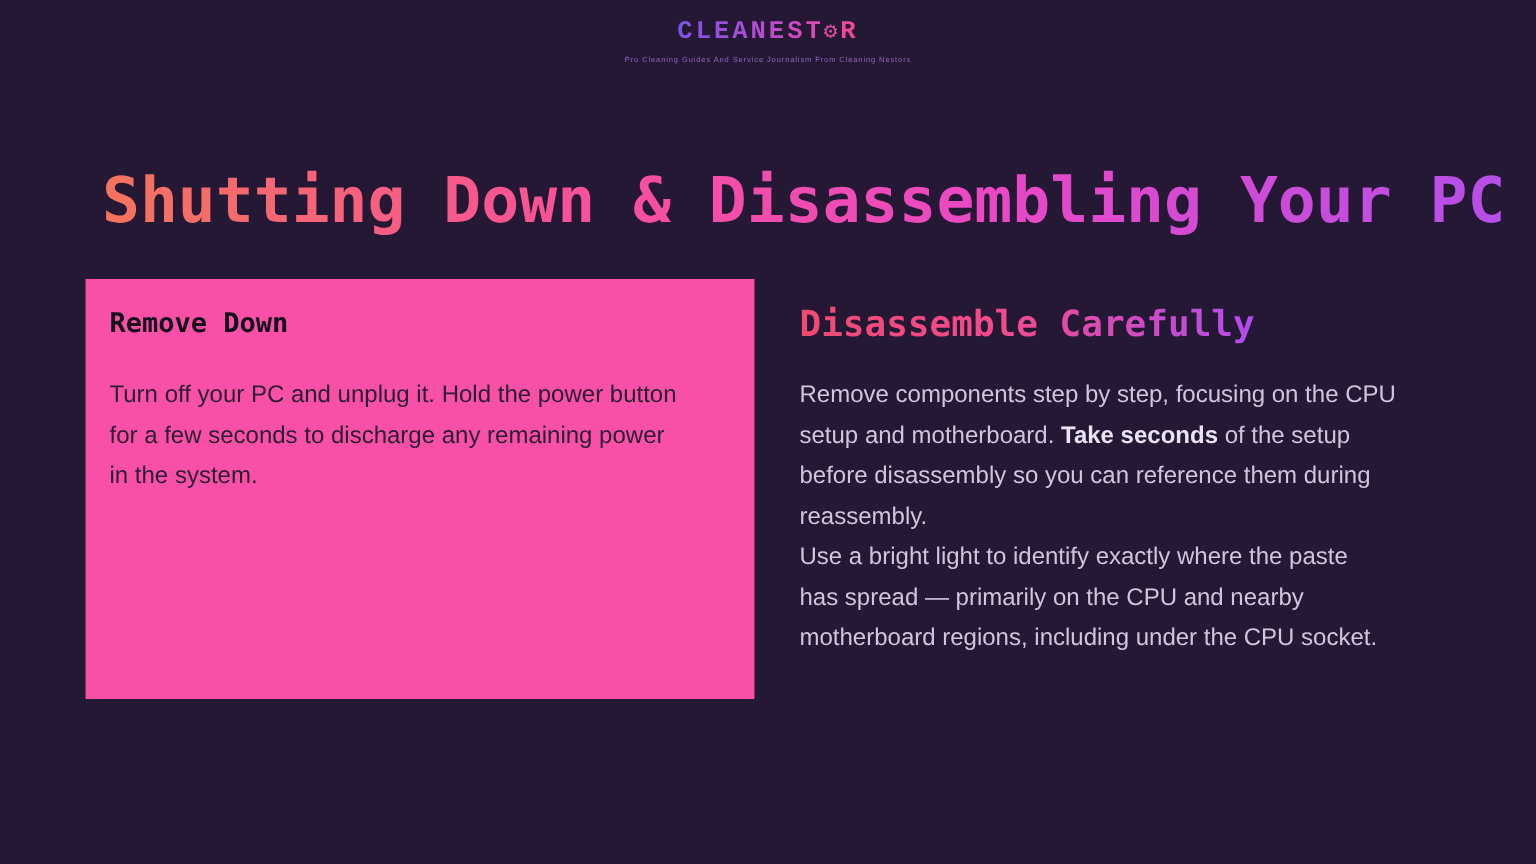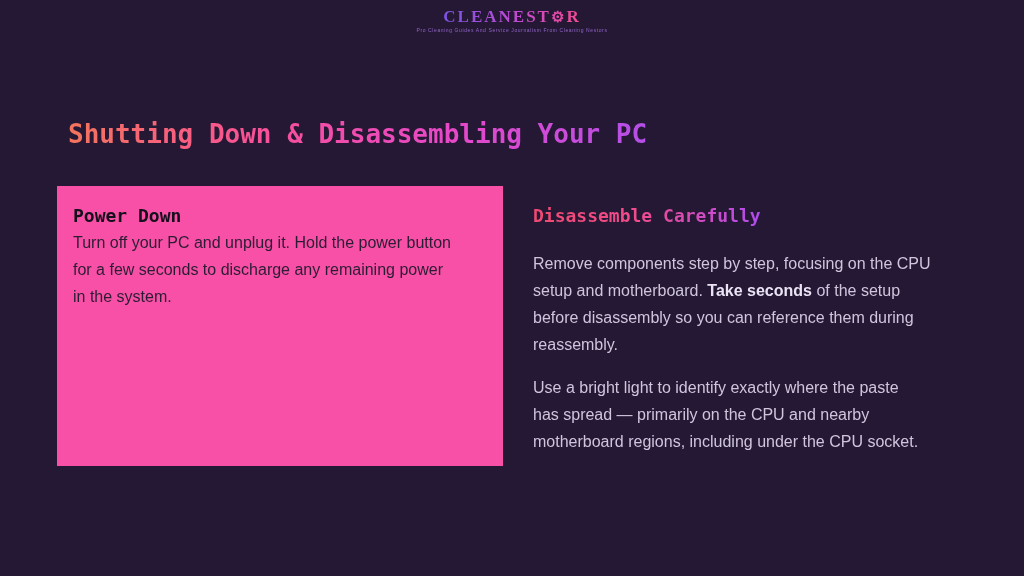--- a/index.html
+++ b/index.html
@@ -13,45 +13,45 @@
 
   
   .logo {
     position: absolute;
     top: 8px; left: 0; right: 0;
     text-align: center;
     cursor: pointer;
   }
   .wordmark {
     display: inline-block;
-    font-family: Liberation Serif, serif;
+    font-family: Liberation Mono, monospace;
     font-weight: 800;
     font-size: 17px;
     letter-spacing: 2px;
     background: linear-gradient(90deg, #7a55e6 0%, #c24ad0 55%, #f54b8f 100%);
     -webkit-background-clip: text;
     background-clip: text;
     color: transparent;
-    line-height: 18px;
+    line-height: 28px;
   }
   .wordmark .gear { font-size: 15px; }
   .tagline {
     margin-top: 1px;
     font-size: 5px;
     letter-spacing: 0.6px;
     color: #9065c5;
   }
 
   
   .page-title {
     position: absolute;
     left: 68px; top: 110px;
     font-family: "DejaVu Sans Mono", "Liberation Mono", monospace;
     font-weight: 700;
-    font-size: 26px;
+    font-size: 42px;
     white-space: nowrap;
     background: linear-gradient(90deg, #f4745c 0%, #f8509a 34%, #e748c8 66%, #b44fe8 100%);
     -webkit-background-clip: text;
     background-clip: text;
     color: transparent;
     line-height: 48px;
   }
 
   
   .card {
@@ -62,65 +62,66 @@
     padding: 17px 16px;
   }
   .card-heading {
     font-family: "DejaVu Sans Mono", "Liberation Mono", monospace;
     font-weight: 700;
     font-size: 18px;
     line-height: 26px;
     color: #150f1c;
   }
   .card-body {
+    margin-top: 21px;
     font-size: 16px;
     line-height: 27px;
     color: #2b1c33;
     white-space: pre-line;
   }
 
   
   .right-col {
     position: absolute;
     left: 533px; top: 203px;
     width: 440px;
   }
   .right-heading {
     font-family: "DejaVu Sans Mono", "Liberation Mono", monospace;
     font-weight: 700;
-    font-size: 18px;
+    font-size: 24px;
     line-height: 26px;
     display: inline-block;
     background: linear-gradient(90deg, #ef4a72 0%, #f24b8c 45%, #b04cf0 100%);
     -webkit-background-clip: text;
     background-clip: text;
     color: transparent;
   }
   .right-body {
     margin-top: 21px;
     font-size: 16px;
     line-height: 27px;
     color: #cfc5dd;
     white-space: pre-line;
   }
-  .right-body + .right-body { margin-top: 16px; }
+  .right-body + .right-body { margin-top: 0; }
   .right-body b { color: #eae3f4; font-weight: 700; }
 </style>
 </head>
 <body>
 
 <div class="logo">
   <div class="wordmark"><span>CLEANEST</span><span class="gear">⚙</span><span>R</span></div>
   <div class="tagline">Pro Cleaning Guides And Service Journalism From Cleaning Nestors</div>
 </div>
 
 <h1 class="page-title">Shutting Down &amp; Disassembling Your PC</h1>
 
 <div class="card">
-  <div class="card-heading">Power Down</div>
+  <div class="card-heading">Remove Down</div>
   <div class="card-body">Turn off your PC and unplug it. Hold the power button
 for a few seconds to discharge any remaining power
 in the system.</div>
 </div>
 
 <div class="right-col">
   <div class="right-heading">Disassemble Carefully</div>
   <p class="right-body"><span>Remove components step by step, focusing on the CPU
 setup and motherboard. </span><b>Take seconds</b><span> of the setup
 before disassembly so you can reference them during

